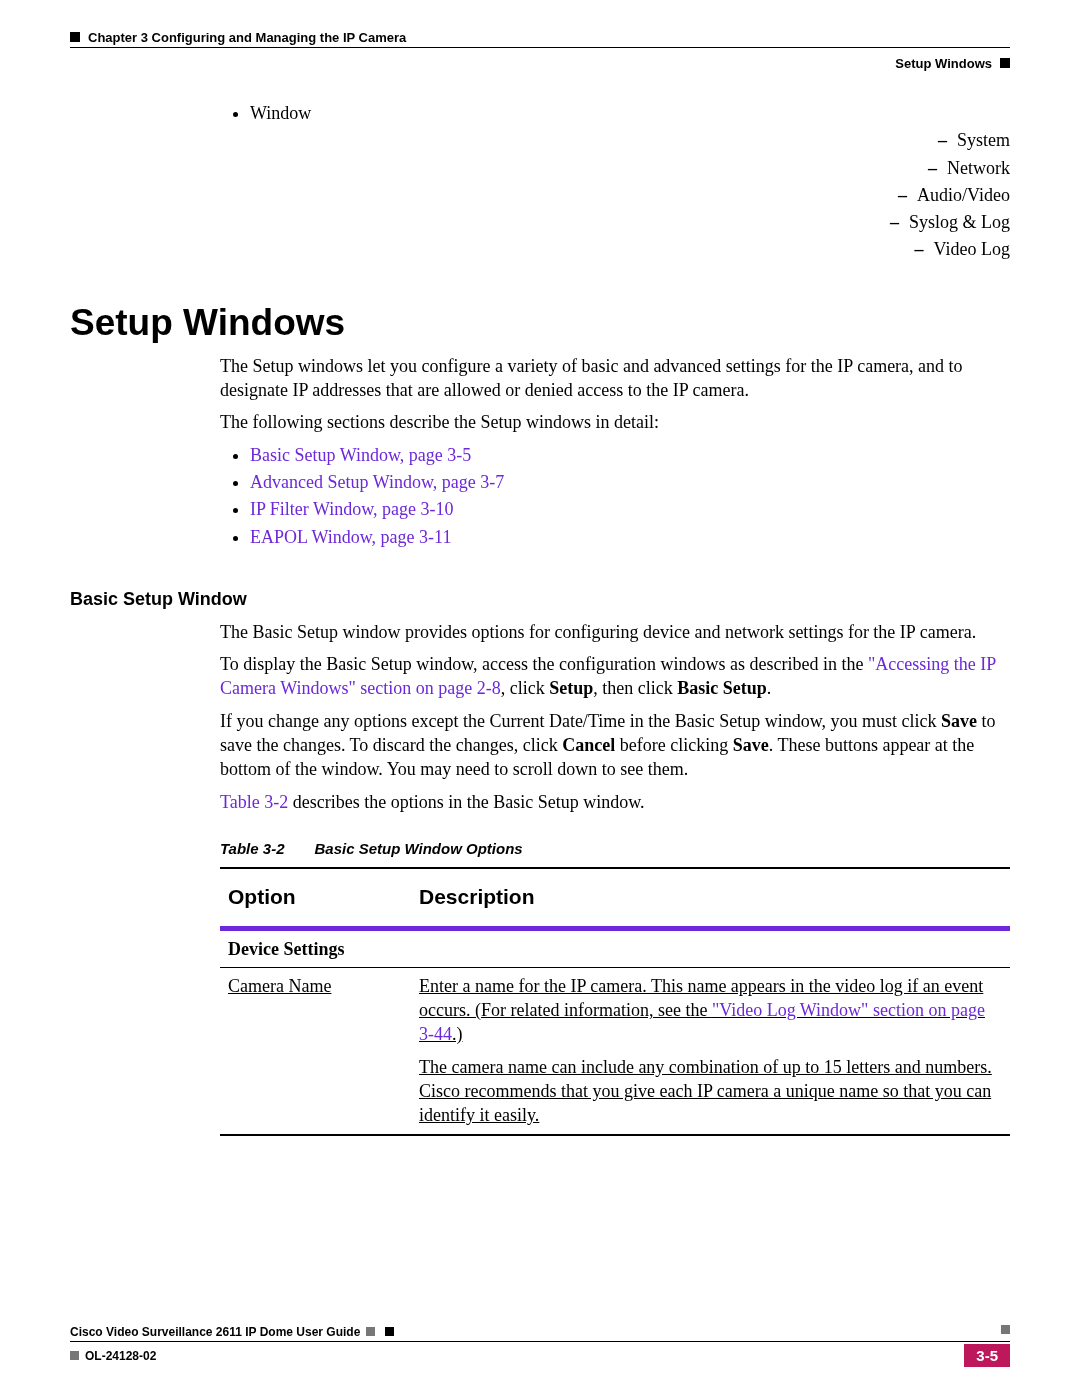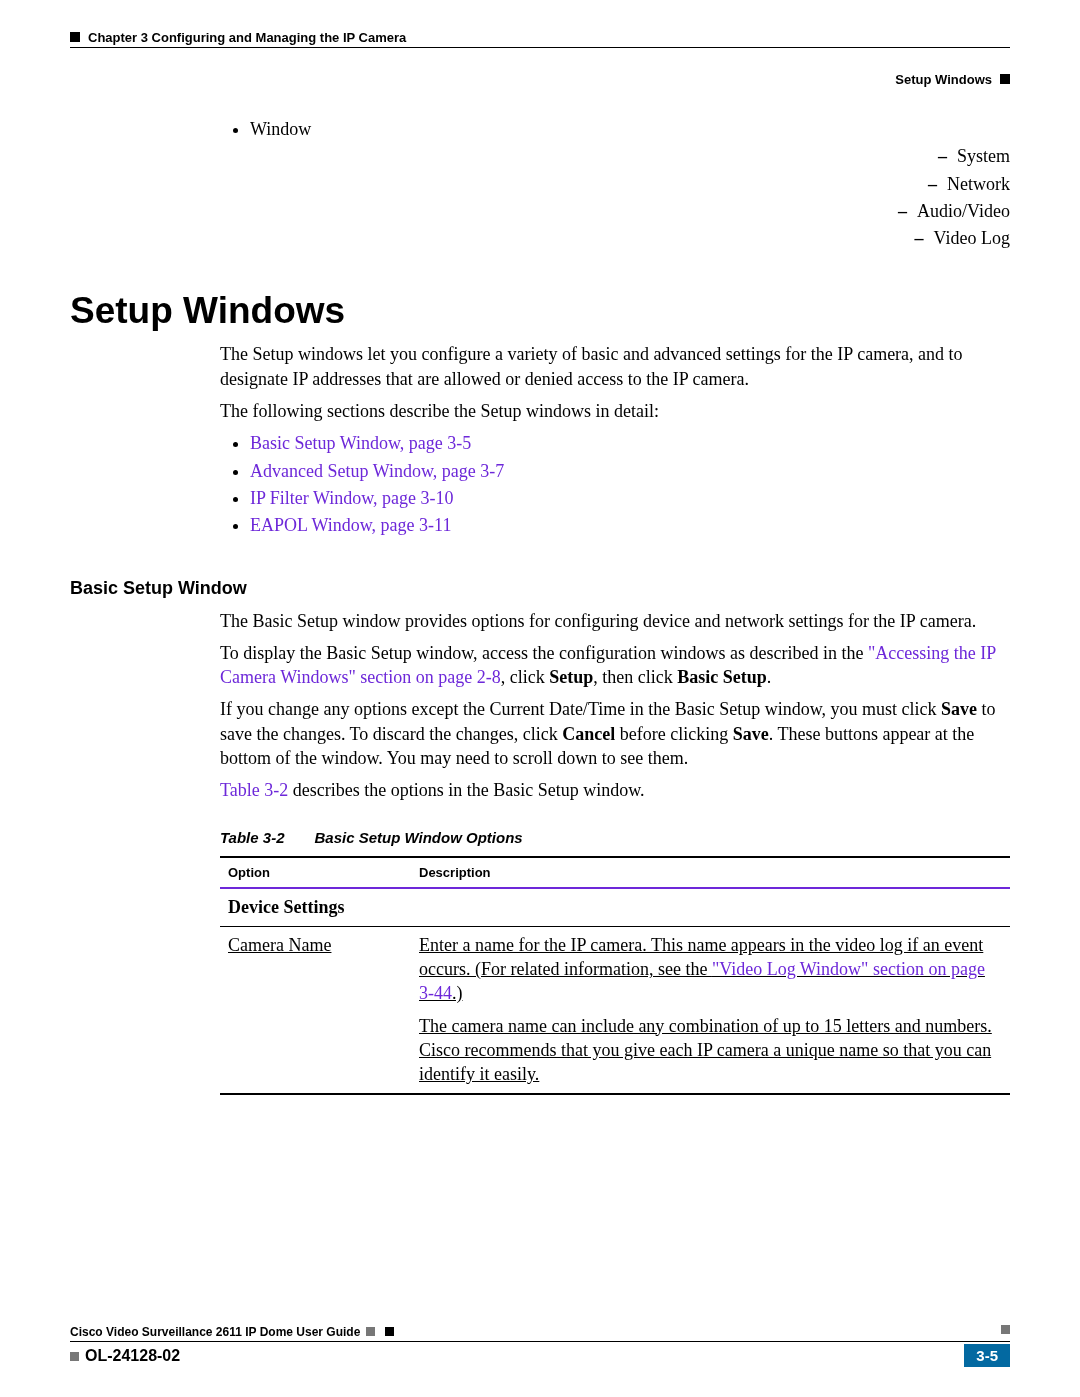--- a/index.html
+++ b/index.html
@@ -17,21 +17,21 @@
     min-height: 1397px;
   }
   .header {
     display: flex;
     justify-content: space-between;
     font-family: Arial, Helvetica, sans-serif;
     font-size: 13px;
     font-weight: bold;
     border-bottom: 1px solid #000;
     padding-bottom: 2px;
-    margin-bottom: 24px;
+    margin-bottom: 8px;
   }
   .header-left::before {
     content: "";
     display: inline-block;
     width: 10px; height: 10px;
     background: #000;
     margin-right: 8px;
     vertical-align: baseline;
   }
   .header-right-wrap { text-align: right; font-family: Arial, sans-serif; font-size: 13px; font-weight: bold; margin-bottom: 30px;}
@@ -74,25 +74,25 @@
     margin: 25px 0 8px 0;
   }
   .table-caption .tlabel { font-style: italic; margin-right: 30px;}
   table.opts {
     border-collapse: collapse;
     width: 100%;
     font-size: 18px;
   }
   table.opts th {
     font-family: Arial, Helvetica, sans-serif;
-    font-size: 13px;
+    font-size: 21px;
     text-align: left;
     border-top: 2px solid #000;
-    border-bottom: 2px solid #6d28d9;
-    padding: 6px 8px;
+    border-bottom: 5px solid #6d28d9;
+    padding: 14px 8px;
   }
   table.opts td {
     border-bottom: 1px solid #000;
     padding: 6px 8px;
     vertical-align: top;
   }
   table.opts td.groupcell {
     font-weight: bold;
   }
   table.opts tr.lastrow td { border-bottom: 2px solid #000; text-decoration: underline;}
@@ -129,33 +129,33 @@
     position: relative;
   }
   .footer-bottom {
     display: flex;
     justify-content: space-between;
     align-items: center;
     margin-top: 2px;
   }
   .footer-bottom .docnum {
     font-family: Arial, sans-serif;
-    font-size: 16px;
+    font-size: 12px;
     font-weight: bold;
   }
   .footer-bottom .docnum::before {
     content: "";
     display: inline-block;
     width: 9px; height: 9px;
     background: #777;
     margin-right: 6px;
     vertical-align: baseline;
   }
   .footer-bottom .pagenum {
-    background: #0369a1;
+    background: #be185d;
     color: #fff;
     font-family: Arial, sans-serif;
     font-weight: bold;
     font-size: 15px;
     padding: 3px 12px;
   }
   .footer-guide-sq { display:inline-block; width:9px;height:9px;background:#777;margin-left:6px;vertical-align:baseline;}
 </style>
 </head>
 <body>
@@ -166,20 +166,21 @@
   </div>
   <div class="header-right-wrap"><span>Setup Windows</span></div>
 
   <div class="body-text">
     <ul class="bullet">
       <li><span>Window</span>
         <ul class="dash">
           <li><span>System</span></li>
           <li><span>Network</span></li>
           <li><span>Audio/Video</span></li>
+          <li><span>Syslog &amp; Log</span></li>
           <li><span>Video Log</span></li>
         </ul>
       </li>
     </ul>
   </div>
 
   <h1 class="section">Setup Windows</h1>
   <div class="body-text">
     <p>The Setup windows let you configure a variety of basic and advanced settings for the IP camera, and to designate IP addresses that are allowed or denied access to the IP camera.</p>
     <p>The following sections describe the Setup windows in detail:</p>

